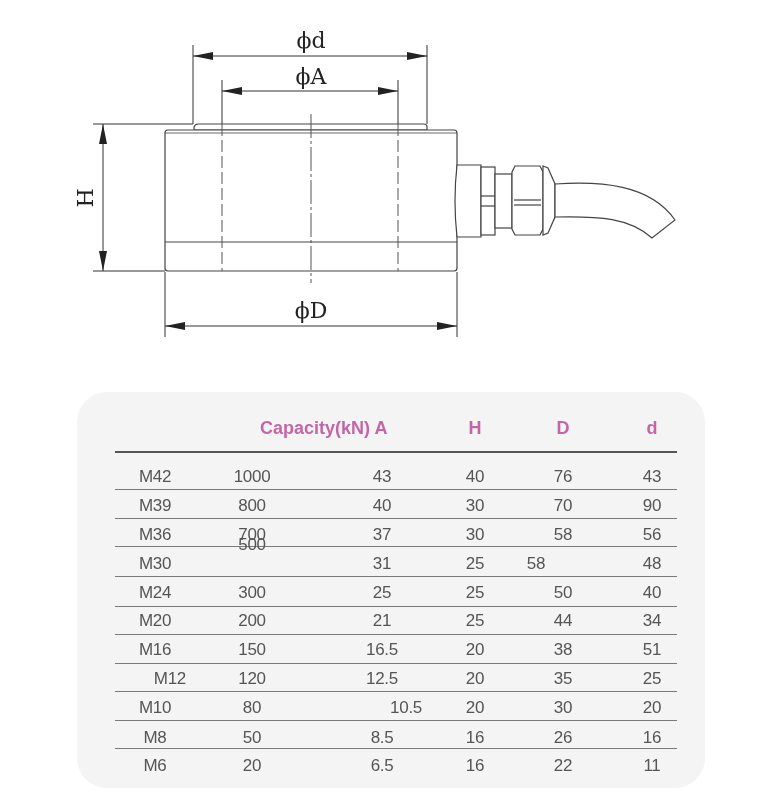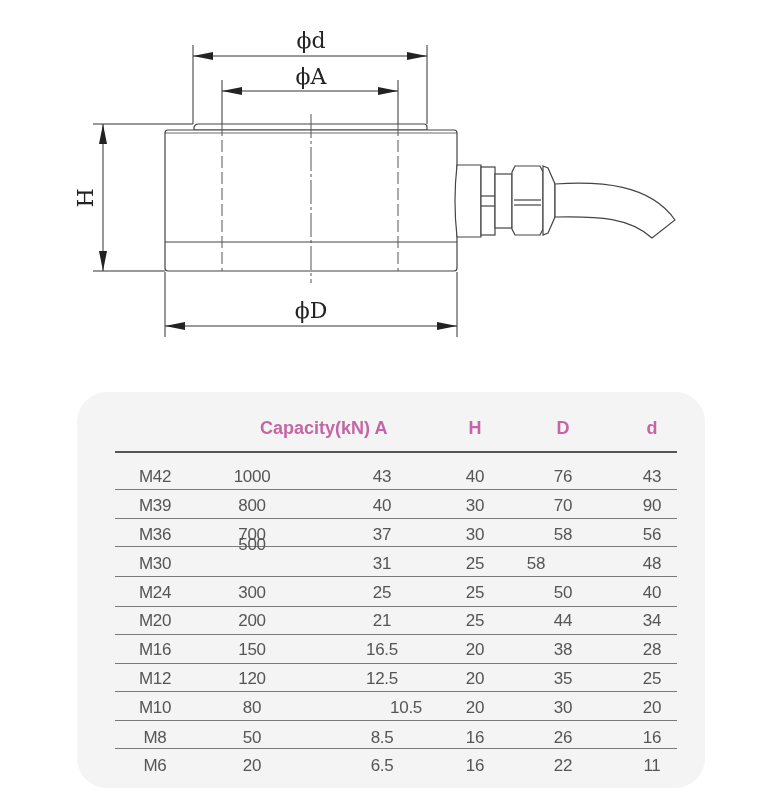--- a/index.html
+++ b/index.html
@@ -150,25 +150,25 @@
       <div class="cell" style="left: 563px; top: 610px;">44</div>
       <div class="cell" style="left: 652px; top: 610px;">34</div>
     </div>
     <div class="rule thin" style="top: 634px;"></div>
     <div>
       <div class="cell" style="left: 155px; top: 639px;">M16</div>
       <div class="cell" style="left: 252px; top: 639px;">150</div>
       <div class="cell" style="left: 382px; top: 639px;">16.5</div>
       <div class="cell" style="left: 475px; top: 639px;">20</div>
       <div class="cell" style="left: 563px; top: 639px;">38</div>
-      <div class="cell" style="left: 652px; top: 639px;">28</div>
+      <div class="cell" style="left: 652px; top: 639px;">51</div>
     </div>
     <div class="rule thin" style="top: 663px;"></div>
     <div>
-      <div class="cell" style="left: 155px; top: 668px;">M12</div>
+      <div class="cell" style="left: 146px; top: 668px; text-align: right;">M12</div>
       <div class="cell" style="left: 252px; top: 668px;">120</div>
       <div class="cell" style="left: 382px; top: 668px;">12.5</div>
       <div class="cell" style="left: 475px; top: 668px;">20</div>
       <div class="cell" style="left: 563px; top: 668px;">35</div>
       <div class="cell" style="left: 652px; top: 668px;">25</div>
     </div>
     <div class="rule thin" style="top: 691px;"></div>
     <div>
       <div class="cell" style="left: 155px; top: 697px;">M10</div>
       <div class="cell" style="left: 252px; top: 697px;">80</div>

